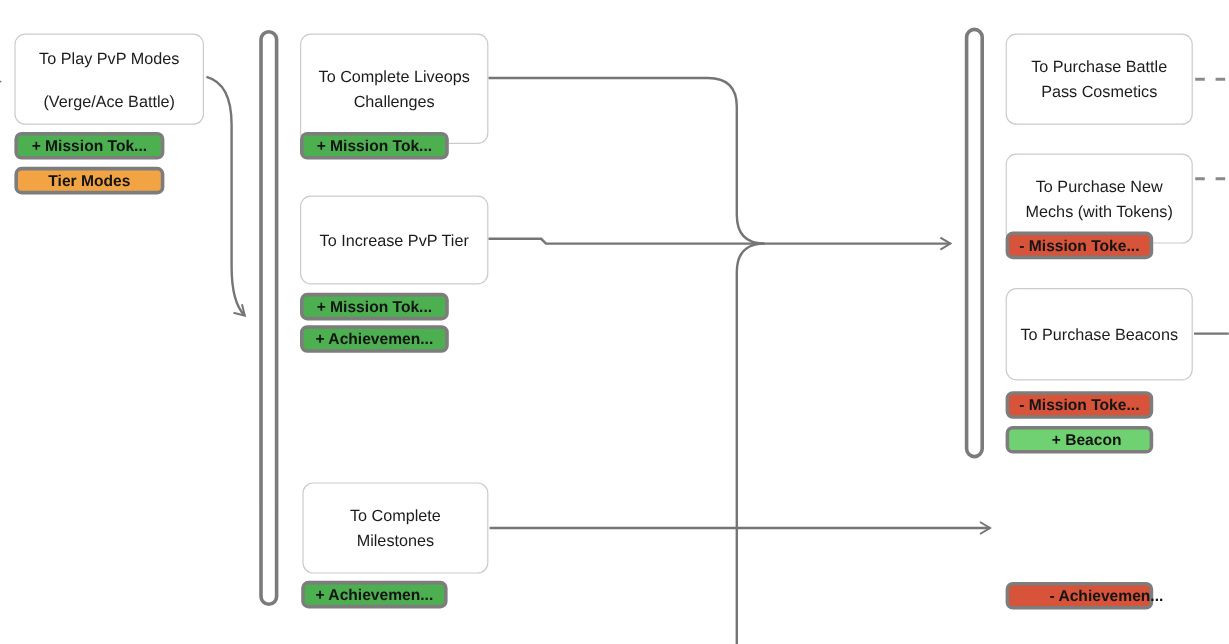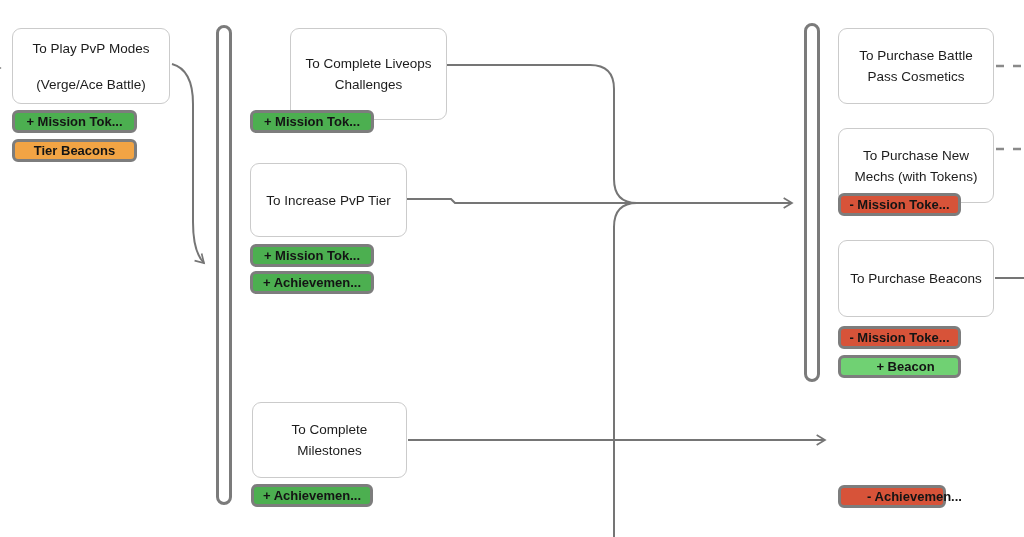--- a/index.html
+++ b/index.html
@@ -97,24 +97,24 @@
   <div class="bar" style="left:804px; top:23px; width:16px; height:359px;"></div>
 
   <div class="node" style="left:12px; top:28px; width:158px; height:76px;gap:15px;">
     <span>To Play PvP Modes</span>
     <span>(Verge/Ace Battle)</span>
   </div>
   <div class="tag green" style="left:12px; top:110px; width:125px;">
     <span>+ Mission Tok...</span>
   </div>
   <div class="tag orange" style="left:12px; top:139px; width:125px;">
-    <span>Tier Beacons</span>
+    <span>Tier Modes</span>
   </div>
 
-  <div class="node" style="left:250px; top:28px; width:157px; height:92px;margin-left:40px;">
+  <div class="node" style="left:250px; top:28px; width:157px; height:92px;">
     <span>To Complete Liveops</span>
     <span>Challenges</span>
   </div>
   <div class="tag green" style="left:250px; top:110px; width:124px;">
     <span>+ Mission Tok...</span>
   </div>
 
   <div class="node" style="left:250px; top:163px; width:157px; height:74px;">
     <span>To Increase PvP Tier</span>
   </div>
@@ -149,17 +149,17 @@
   <div class="node" style="left:838px; top:240px; width:156px; height:77px;align-items:center;">
     <span>To Purchase Beacons</span>
   </div>
   <div class="tag red" style="left:838px; top:326px; width:123px;">
     <span>- Mission Toke...</span>
   </div>
   <div class="tag lightgreen" style="left:838px; top:355px; width:123px;padding-left:12px;">
     <span>+ Beacon</span>
   </div>
 
-  <div class="tag red" style="left:838px; top:485px; width:108px;padding-left:45px;">
+  <div class="tag red" style="left:838px; top:485px; width:123px;padding-left:45px;">
     <span>- Achievemen...</span>
   </div>
 
 </div>
 
 </body></html>

